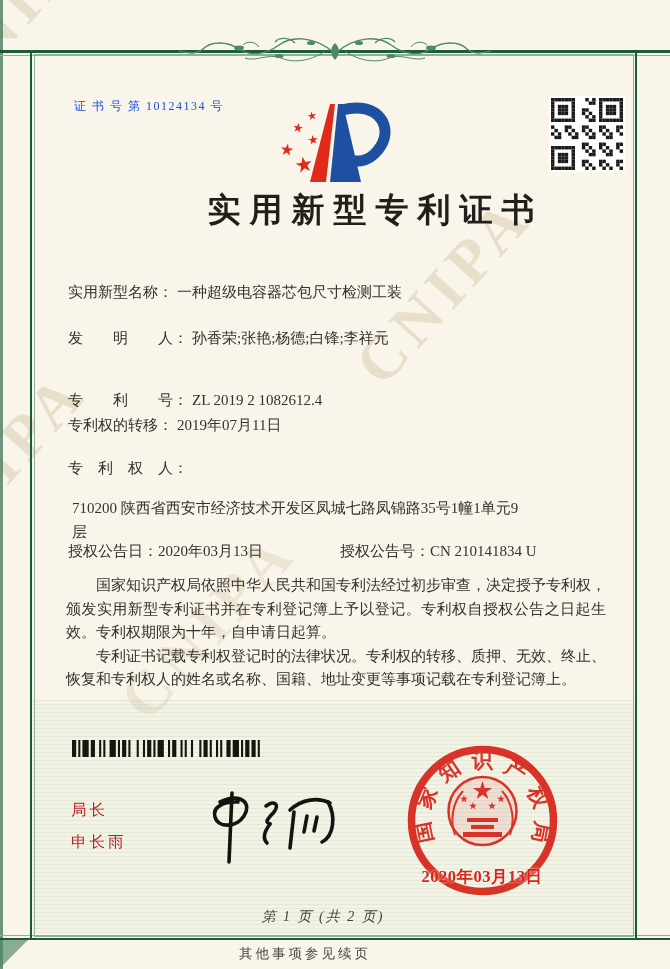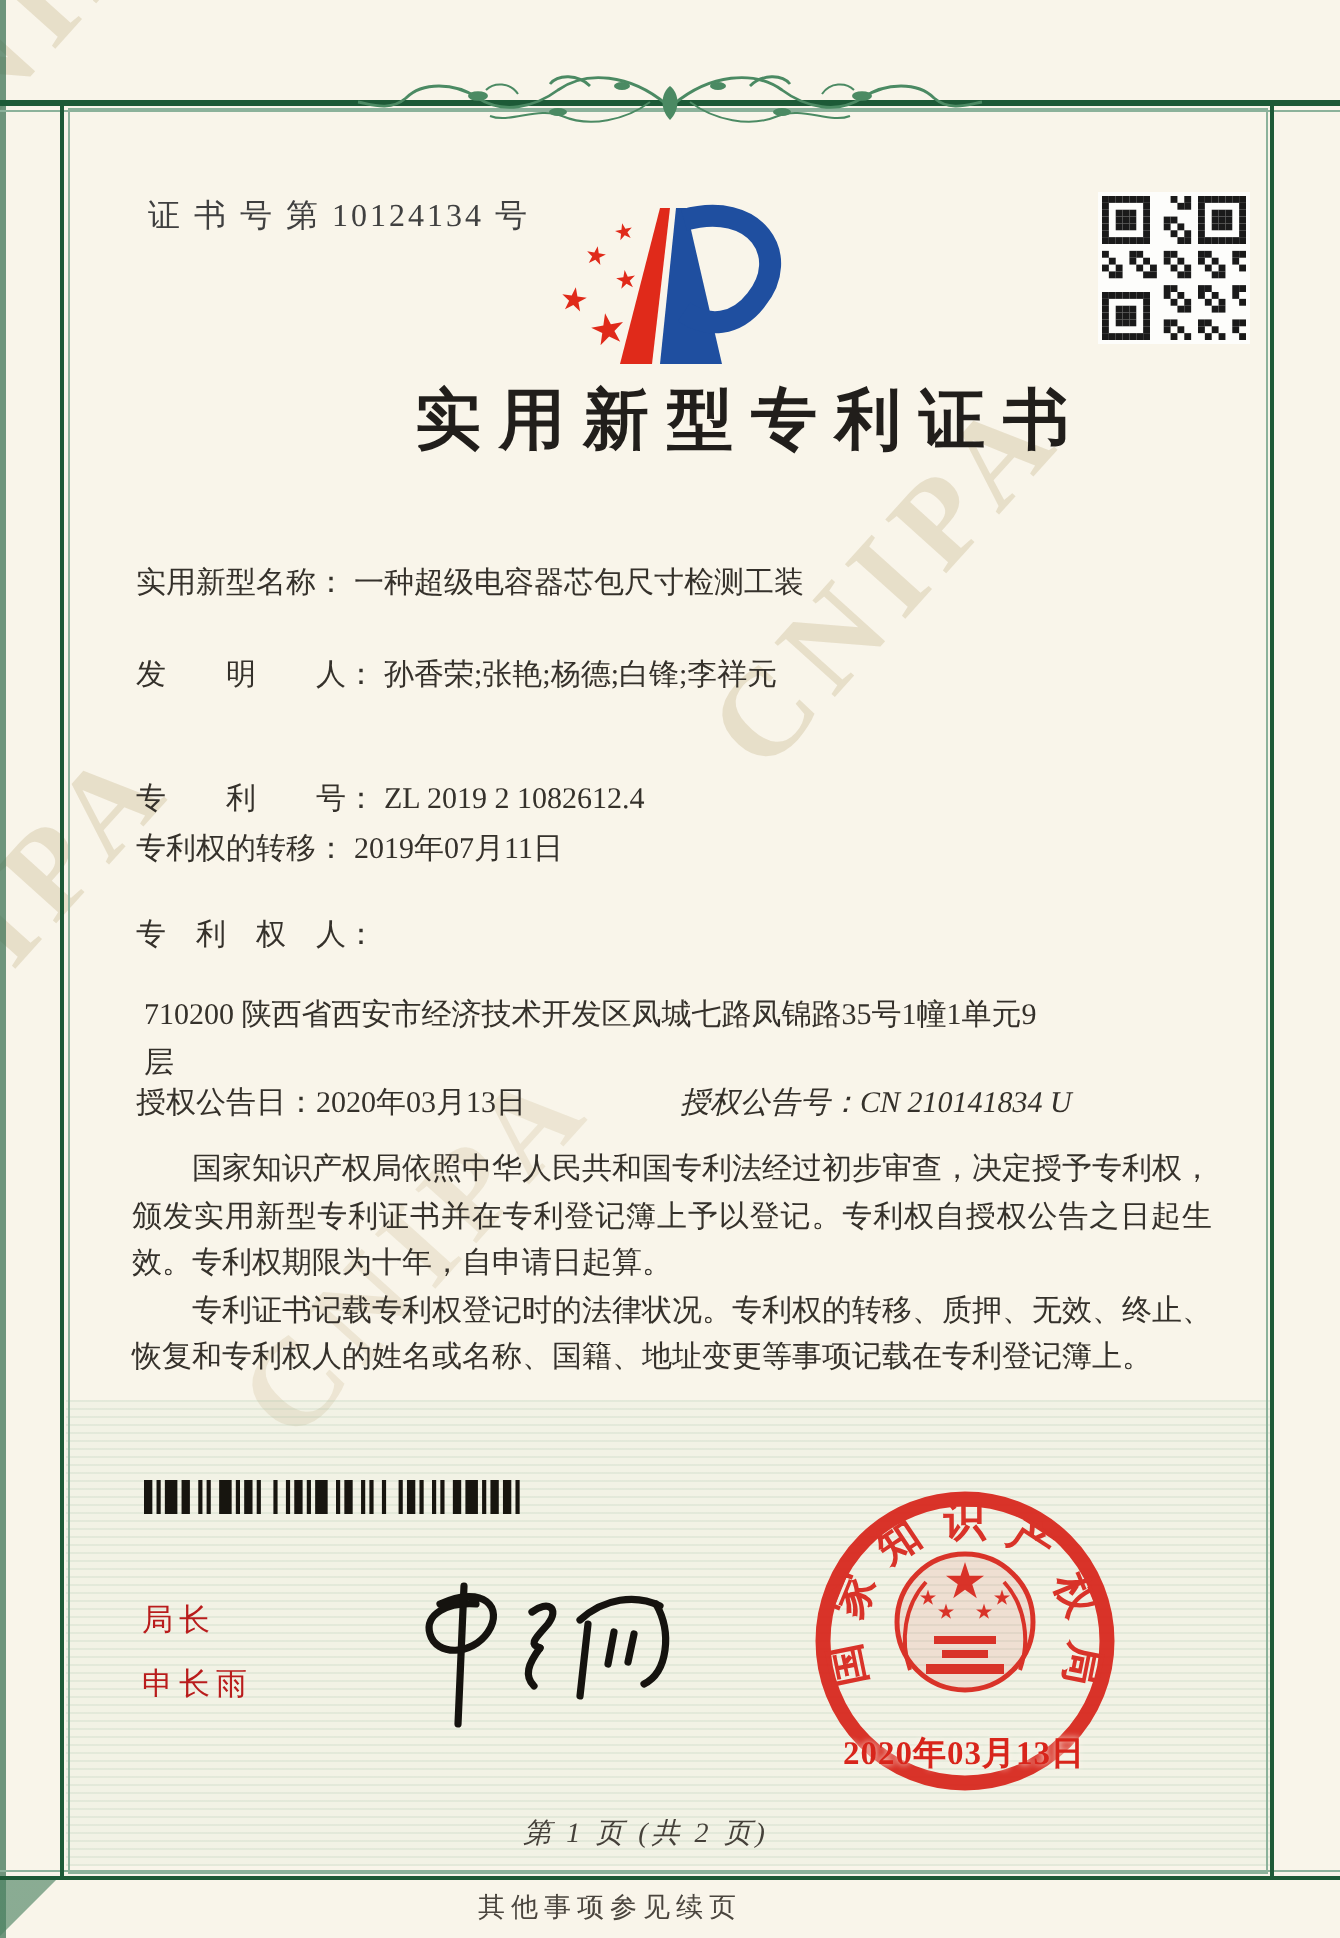--- a/index.html
+++ b/index.html
@@ -8,21 +8,21 @@
        font-family:"Liberation Serif","DejaVu Serif",serif;color:#35312b;}
   .abs{position:absolute;}
   .wm{position:absolute;font-weight:bold;font-size:62px;letter-spacing:7px;
       color:rgba(203,186,148,.38);transform:rotate(-48deg);white-space:nowrap;
       pointer-events:none;}
   .frame{position:absolute;left:30px;top:50px;width:607px;height:890px;
          box-sizing:border-box;border:2.5px solid #1d5a37;}
   .frame-inner{position:absolute;inset:1.5px;border:1px solid #8cb29b;}
   .hline-dark{position:absolute;left:0;width:670px;height:2.5px;background:#1d5a37;}
   .hline-lite{position:absolute;left:0;width:670px;height:1px;background:#8cb29b;}
-  .certno{position:absolute;left:74px;top:98px;font-size:16px;letter-spacing:1.5px;color:#404040;}
+  .certno{position:absolute;left:74px;top:98px;font-size:12px;letter-spacing:1.5px;color:#1d4ed8;}
   .title{position:absolute;left:0;top:188px;width:670px;text-align:center;
          font-size:33px;font-weight:700;letter-spacing:9px;text-indent:9px;color:#211e1b;padding-left:36px;}
   .frow{position:absolute;left:68px;font-size:15px;line-height:24px;display:flex;}
   .flabel{white-space:nowrap;}
   .fvalue{margin-left:4px;width:452px;}
   .grant-pair{position:absolute;font-size:15px;white-space:nowrap;}
   .paras{position:absolute;left:66px;top:574px;width:540px;font-size:15px;
          line-height:23.5px;text-align:justify;}
   .paras p{margin:0;text-indent:2em;}
   .sig-label{position:absolute;left:71px;font-size:15.5px;letter-spacing:3px;color:#b91c1c;}
@@ -308,21 +308,21 @@
 <div class="frow" style="top:456px;">
   <span class="flabel">专　利　权　人：</span>
 </div>
 <div class="frow" style="top:496px;">
   <span class="fvalue">710200 陕西省西安市经济技术开发区凤城七路凤锦路35号1幢1单元9层</span>
 </div>
 
 <div class="grant-pair" style="left:68px;top:542px;">
   <span>授权公告日：</span><span>2020年03月13日</span>
 </div>
-<div class="grant-pair" style="left:340px;top:542px;font-style:italic;">
+<div class="grant-pair" style="left:340px;top:542px;">
   <span>授权公告号：</span><span>CN 210141834 U</span>
 </div>
 
 <div class="paras">
   <p>国家知识产权局依照中华人民共和国专利法经过初步审查，决定授予专利权，颁发实用新型专利证书并在专利登记簿上予以登记。专利权自授权公告之日起生效。专利权期限为十年，自申请日起算。</p>
   <p>专利证书记载专利权登记时的法律状况。专利权的转移、质押、无效、终止、恢复和专利权人的姓名或名称、国籍、地址变更等事项记载在专利登记簿上。</p>
 </div>
 
 <svg class="abs" id="barcode" style="left:72px;top:740px;" width="192" height="17" viewBox="0 0 192 17">
     <g fill="#17150f">

